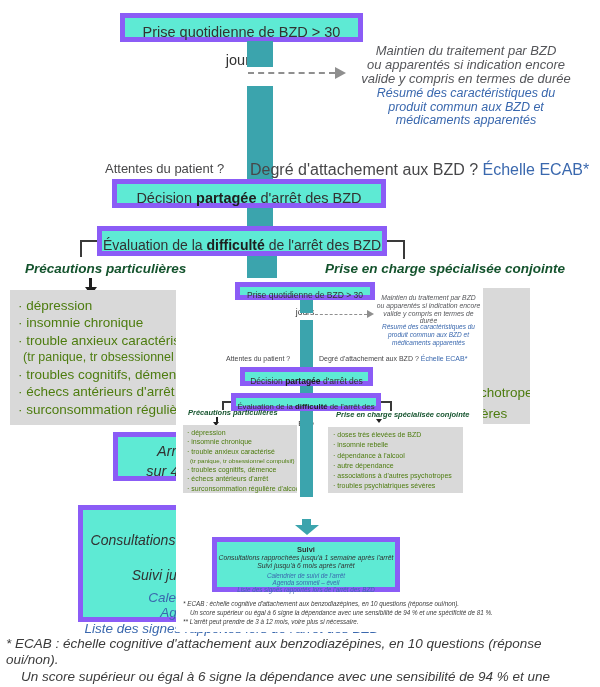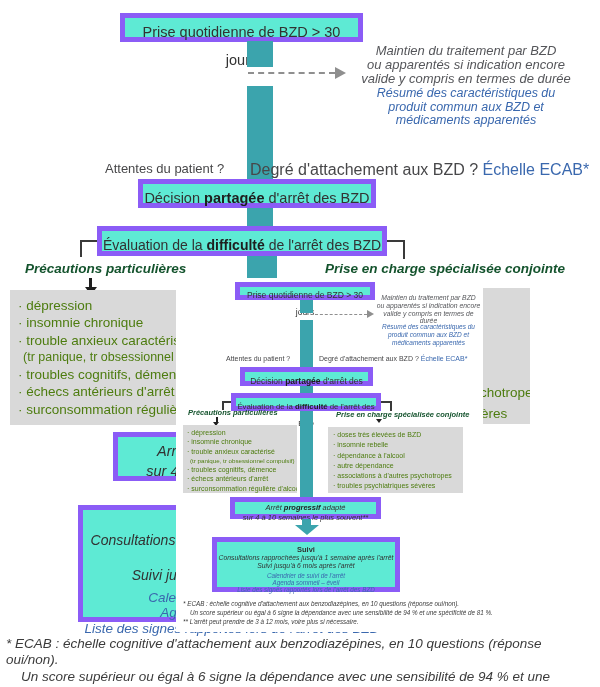--- a/index.html
+++ b/index.html
@@ -40,21 +40,21 @@
   
   .f-box1{left:120px;top:13px;width:243px;height:29px;font-size:14.5px;line-height:28px}
   .f-bar-a{left:247px;top:41px;width:26px;height:26px}
   .f-dashline{left:248px;top:72px;width:87px}
   .f-dashhead{left:335px;top:67px}
   .f-bar-b{left:247px;top:86px;width:26px;height:93px}
   .f-maintain{left:352px;top:44px;width:228px;font-size:13px;line-height:13.8px}
   .f-rcp{left:352px;top:87px;width:228px;font-size:12.5px;line-height:13.5px;font-style:italic;text-align:center}
   .f-attentes{left:105px;top:161px;font-size:13px}
   .f-degre{left:250px;top:161px;font-size:16px}
-  .f-decision{left:138px;top:179px;width:238px;height:29px;font-size:14.5px;line-height:28px}
+  .f-decision{left:112px;top:179px;width:274px;height:29px;font-size:14.5px;line-height:28px}
   .f-bar-c{left:247px;top:208px;width:26px;height:18px}
   .f-eval{left:97px;top:226px;width:290px;height:30px;font-size:14px;line-height:29px}
   .f-brk-lh{left:80px;top:240px;width:17px;height:2px}
   .f-brk-lv{left:80px;top:240px;width:2px;height:17px}
   .f-brk-rh{left:387px;top:240px;width:18px;height:2px}
   .f-brk-rv{left:403px;top:240px;width:2px;height:19px}
   .f-llabel{left:25px;top:261px;font-size:13.5px}
   .f-lstem{left:89px;top:278px;width:3px;height:9px}
   .f-lhead{left:85px;top:287px}
   .f-lgray{left:10px;top:290px;width:201px;height:135px;padding:7px 0 0 8px;font-size:13.5px;line-height:17.3px}
@@ -259,24 +259,20 @@
       <div class="g-item">doses très élevées de BZD</div>
       <div class="g-item">insomnie rebelle</div>
       <div class="g-item">dépendance à l'alcool</div>
       <div class="g-item">autre dépendance</div>
       <div class="g-item">associations à d'autres psychotropes</div>
       <div class="g-item">troubles psychiatriques sévères</div>
     </div>
 
   <div class="teal s-bar-d"></div>
 
-  <div class="gbox s-taper">
-    <div><span>Arrêt </span><b>progressif</b><span> adapté</span></div>
-    <div>sur 4 à 10 semaines le plus souvent**</div>
-  </div>
 
   <div class="teal s-astem"></div>
   <div class="s-ahead"></div>
 
   <div class="gbox s-suivi">
     <div class="title">Suivi</div>
     <div class="line">Consultations rapprochées jusqu'à 1 semaine après l'arrêt</div>
     <div class="line">Suivi jusqu'à 6 mois après l'arrêt</div>
     <div class="links blue">
       <div>Calendrier de suivi de l'arrêt</div>

